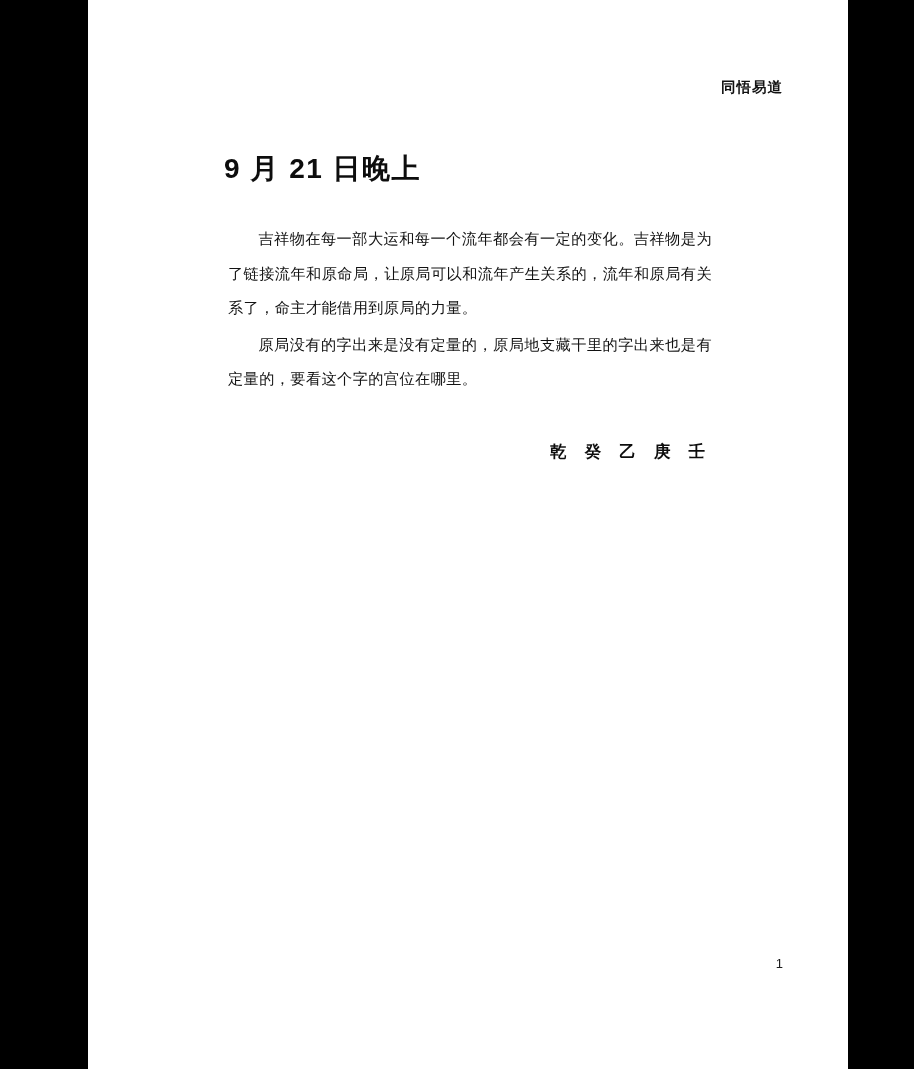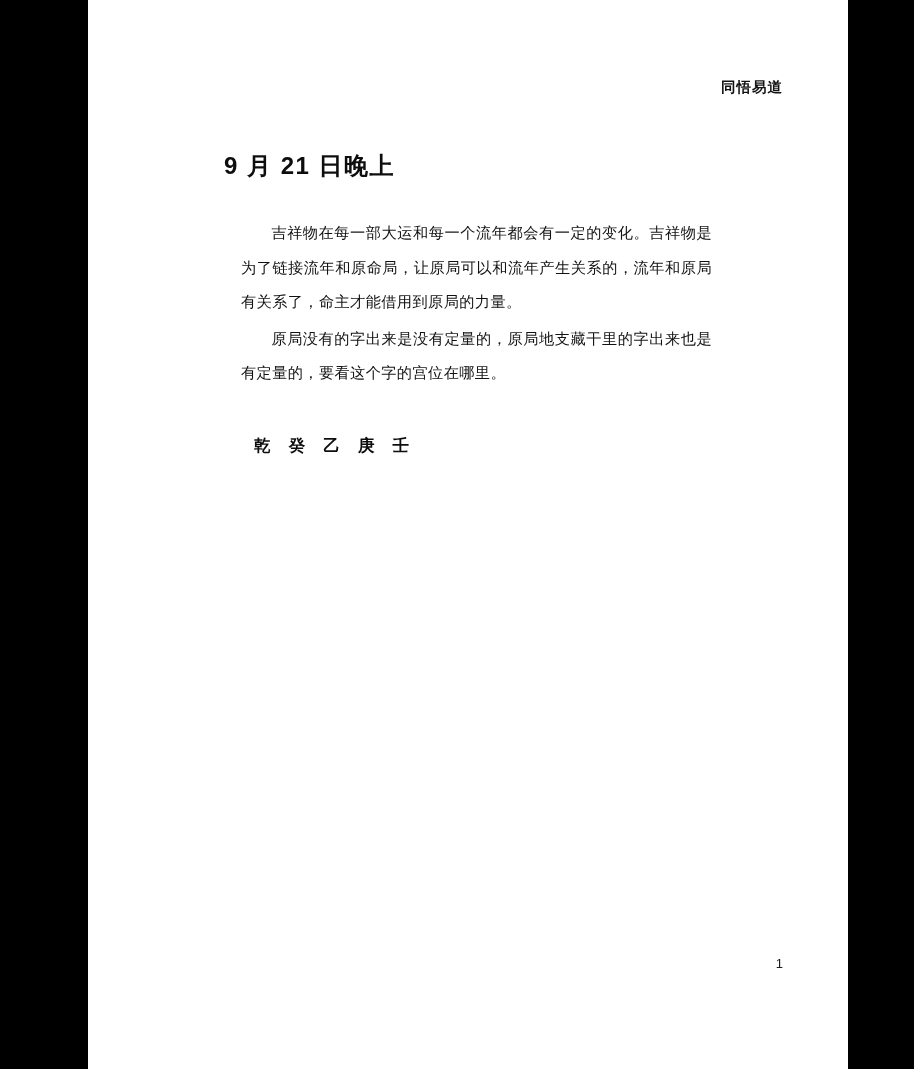--- a/index.html
+++ b/index.html
@@ -59,29 +59,29 @@
 
   .content {
     position: absolute;
     top: 150px;
     left: 136px;
     width: 488px;
   }
 
   h1.doc-title {
     margin: 0 0 34px 0;
-    font-size: 24px;
+    font-size: 28px;
     font-weight: 700;
     letter-spacing: 1.5px;
     color: #0d0d0d;
     font-family: "Liberation Sans", "DejaVu Sans", sans-serif;
   }
 
   p.para {
-    margin: 0 0 2px 17px;
+    margin: 0 0 2px 4px;
     font-size: 15.2px;
     line-height: 34.5px;
     color: #121212;
     text-align: justify;
     text-justify: inter-ideograph;
     text-indent: 2em;
     letter-spacing: 0.4px;
     font-family: "Liberation Serif", "DejaVu Serif", serif;
   }
 
@@ -89,21 +89,21 @@
     margin: 38px 0 46px 0;
   }
   .chart-row {
     font-size: 16.5px;
     font-weight: 700;
     letter-spacing: 7px;
     color: #0d0d0d;
     line-height: 34px;
     font-family: "Liberation Serif", "DejaVu Serif", serif;
   }
-  .chart-row.row-stems { padding-left: 30px; }
+  .chart-row.row-stems { padding-left: 30px; text-align: right; }
   .chart-row.row-branches { padding-left: 62px; }
 
   .page-number {
     position: absolute;
     bottom: 98px;
     right: 65px;
     font-size: 13px;
     color: #1a1a1a;
     font-family: "Liberation Sans", "DejaVu Sans", sans-serif;
   }

